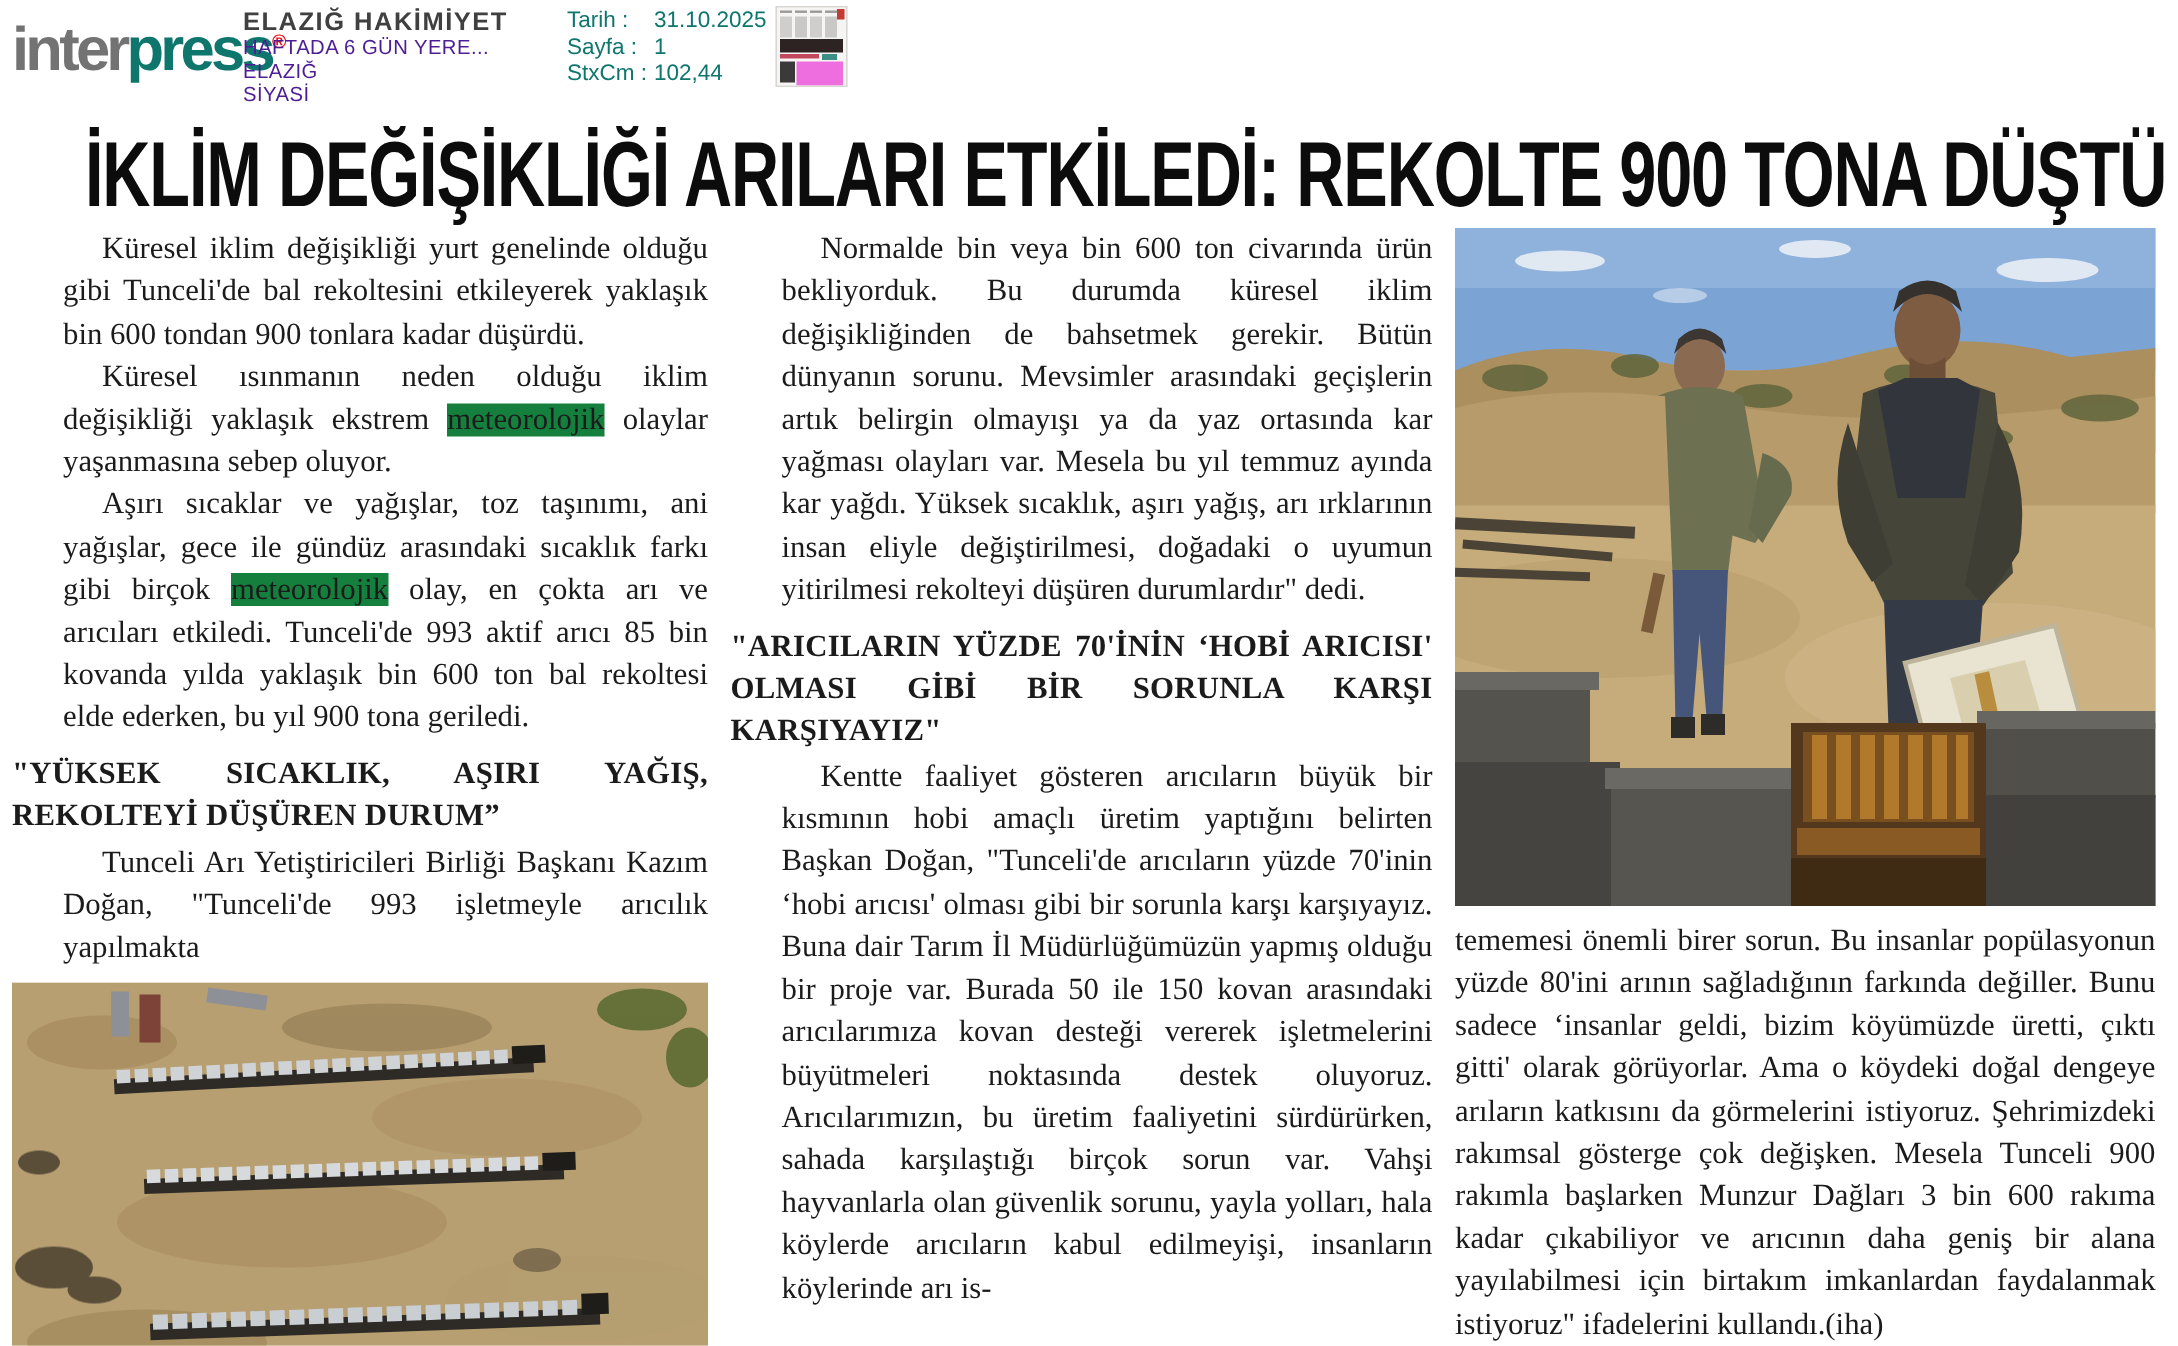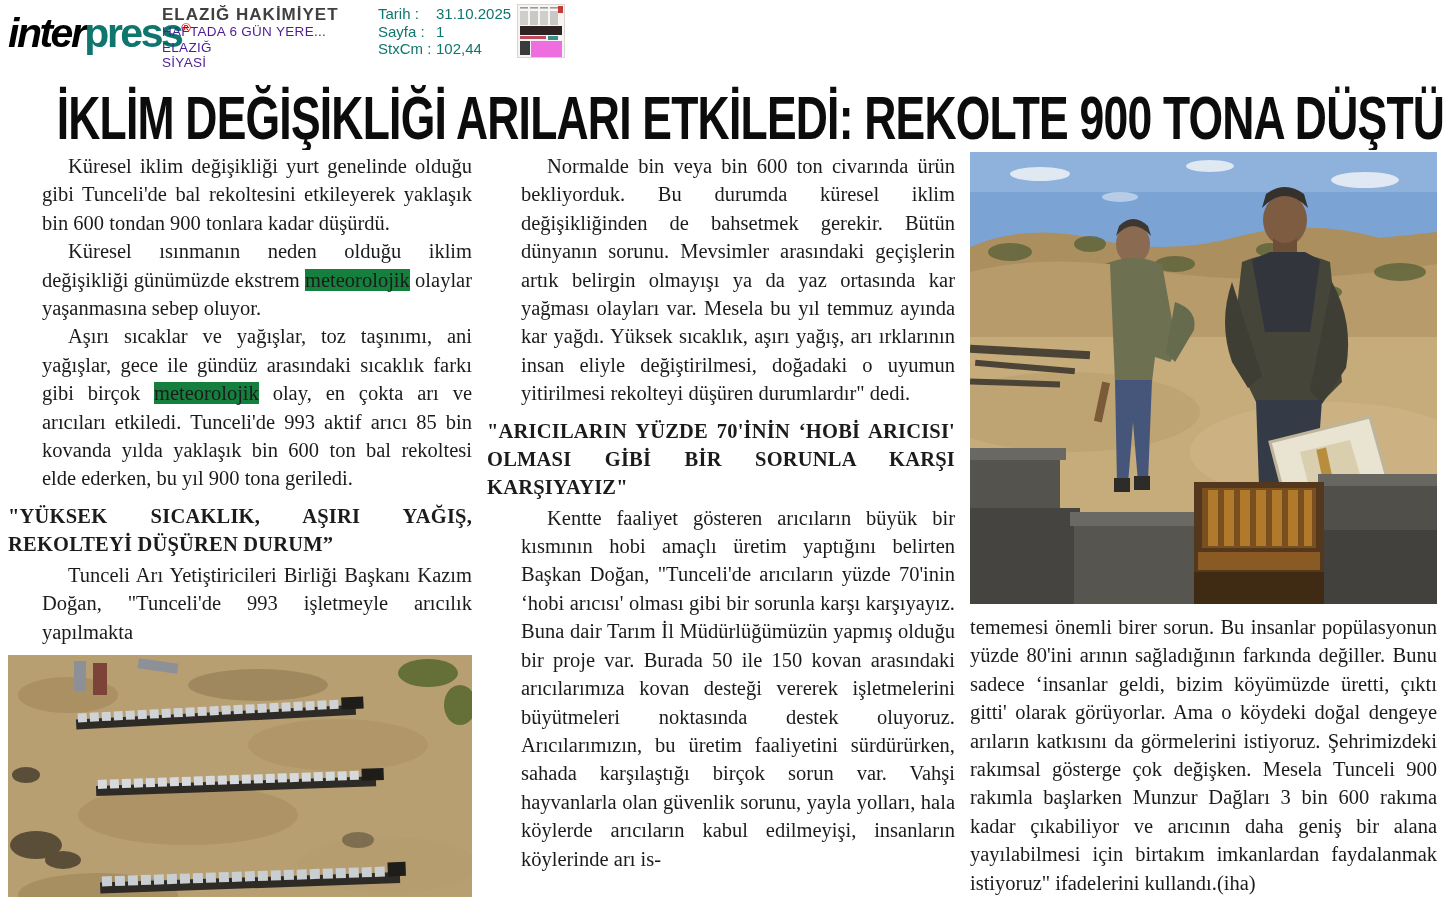--- a/index.html
+++ b/index.html
@@ -8,21 +8,21 @@
     width: 1452px; height: 897px;
     font-family: "Liberation Serif", serif;
     color: #151515;
     position: relative;
     overflow: hidden;
   }
 
   
   .clip-header { position: absolute; left: 0; top: 0; width: 1452px; height: 84px; background: #fff; }
   .logo { position: absolute; left: 8px; top: 6px; font-family: "Liberation Sans", sans-serif; font-weight: 800; font-size: 41px; letter-spacing: -2.5px; line-height: 44px; white-space: nowrap; }
-  .logo .lg1 { color: #000000; font-style: italic; }
+  .logo .lg1 { color: #737373; }
   .logo .lg2 { color: #0f766e; }
   .logo .lgmark { color: #e3131b; font-size: 13px; vertical-align: super; letter-spacing: 0; }
   .pub { position: absolute; left: 162px; top: 5px; font-family: "Liberation Sans", sans-serif; }
   .pub-name { font-size: 17px; font-weight: 700; color: #404040; letter-spacing: 1px; line-height: 19px; }
   .pub-line { font-size: 13.5px; color: #4c1d95; line-height: 15.5px; letter-spacing: .3px; }
   .meta { position: absolute; left: 378px; top: 5px; font-family: "Liberation Sans", sans-serif; font-size: 15px; color: #0f766e; }
   .meta-row { display: grid; grid-template-columns: 58px auto; line-height: 17.5px; }
   .thumb { position: absolute; left: 517px; top: 4px; width: 48px; height: 54px; background: #f4f3f1; border: 1px solid #d8d6d2; }
 
   
@@ -97,21 +97,21 @@
 </div>
 
 <div class="headline-wrap">
   <div class="headline">İKLİM DEĞİŞİKLİĞİ ARILARI ETKİLEDİ: REKOLTE 900 TONA DÜŞTÜ</div>
 </div>
 
 <div class="content">
 
   <div class="col">
     <p class="p">Küresel iklim değişikliği yurt genelinde olduğu gibi Tunceli'de bal rekoltesini etkileyerek yaklaşık bin 600 tondan 900 tonlara kadar düşürdü.</p>
-    <p class="p"><span>Küresel ısınmanın neden olduğu iklim değişikliği günümüzde ekstrem </span><span class="hl">meteorolojik</span><span> olaylar yaşanmasına sebep oluyor.</span></p>
+    <p class="p"><span>Küresel ısınmanın neden olduğu iklim değişikliği yaklaşık ekstrem </span><span class="hl">meteorolojik</span><span> olaylar yaşanmasına sebep oluyor.</span></p>
     <p class="p"><span>Aşırı sıcaklar ve yağışlar, toz taşınımı, ani yağışlar, gece ile gündüz arasındaki sıcaklık farkı gibi birçok </span><span class="hl">meteorolojik</span><span> olay, en çokta arı ve arıcıları etkiledi. Tunceli'de 993 aktif arıcı 85 bin kovanda yılda yaklaşık bin 600 ton bal rekoltesi elde ederken, bu yıl 900 tona geriledi.</span></p>
     <p class="subhead">"YÜKSEK SICAKLIK, AŞIRI YAĞIŞ, REKOLTEYİ DÜŞÜREN DURUM”</p>
     <p class="p">Tunceli Arı Yetiştiricileri Birliği Başkanı Kazım Doğan, "Tunceli'de 993 işletmeyle arıcılık yapılmakta</p>
 
     <svg class="photo" width="464" height="270" viewBox="0 0 464 270">
       <rect width="464" height="270" fill="#b39a6e"></rect>
       <rect width="464" height="270" fill="#c0a87c" opacity=".35"></rect>
       <g opacity=".55">
         <ellipse cx="60" cy="40" rx="50" ry="18" fill="#a08457"></ellipse>
         <ellipse cx="330" cy="90" rx="90" ry="26" fill="#ac9063"></ellipse>

